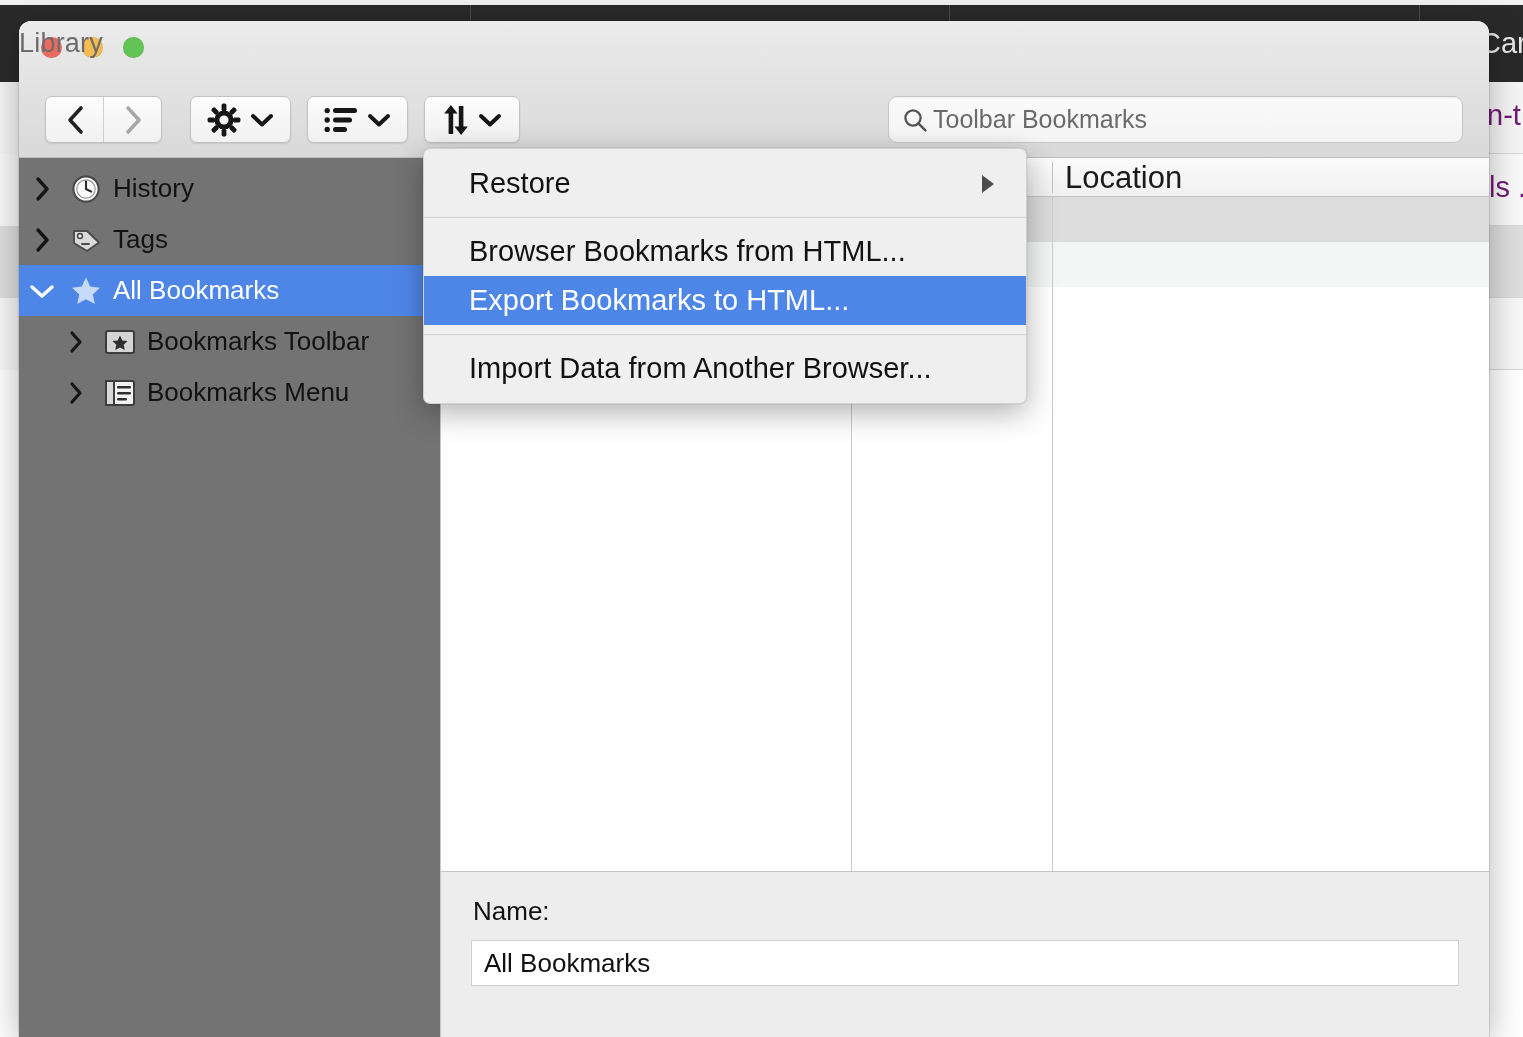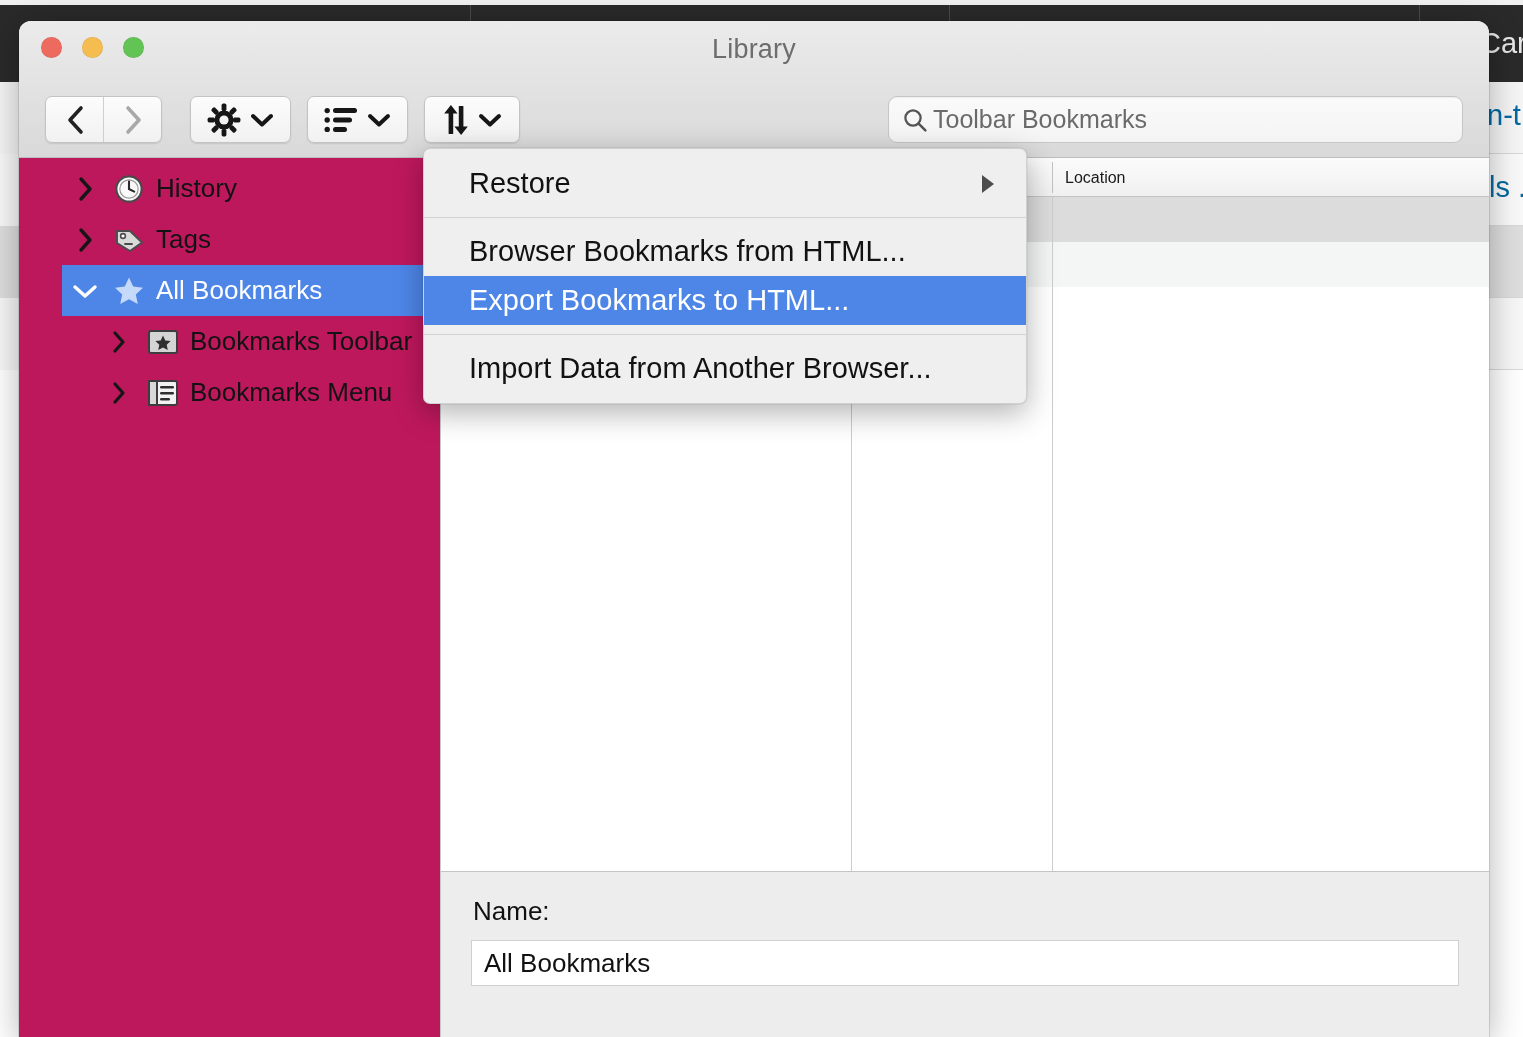--- a/index.html
+++ b/index.html
@@ -31,21 +31,21 @@
     background: #c9c9c9; border-radius: 50%;
   }
   .bg-page {
     position: absolute; left: 0; top: 82px; width: 1523px; height: 955px;
     background: #ffffff;
   }
   .bg-row { position: absolute; left: 0; width: 1523px; }
   .bg-row-sep { position: absolute; left: 1230px; width: 293px; height: 1px; background: #d8d8d8; }
 
   .bg-text {
-    position: absolute; color: #0369a1; font-size: 29px;
+    position: absolute; color: #701a75; font-size: 29px;
     font-family: "Liberation Sans", sans-serif; white-space: nowrap;
   }
   .bg-text-light { color: #e8e8e8; }
 
   
   .window {
     position: absolute; left: 19px; top: 21px;
     width: 1470px; height: 1016px;
     background: #ececec;
     border-radius: 12px 12px 0 0;
@@ -57,22 +57,22 @@
   .titlebar {
     position: relative; width: 100%; height: 61px;
     background: linear-gradient(to bottom, #ebebeb 0%, #e3e3e3 100%);
   }
   .traffic { position: absolute; top: 16px; left: 22px; display: flex; gap: 20px; }
   .light { width: 21px; height: 21px; border-radius: 50%; }
   .light.red    { background: #ed6a5e; box-shadow: inset 0 0 0 0.5px rgba(0,0,0,.10); }
   .light.yellow { background: #f5bd4f; box-shadow: inset 0 0 0 0.5px rgba(0,0,0,.10); }
   .light.green  { background: #61c454; box-shadow: inset 0 0 0 0.5px rgba(0,0,0,.10); }
   .win-title {
-    position: absolute; left: 0; right: 0; top: 13px;
-    text-align: center; font-size: 27px; color: #6d6d6d;
+    position: absolute; left: 0; right: 0; top: 7px;
+    font-size: 27px; color: #6d6d6d;
     letter-spacing: .2px;
   }
 
   .toolbar {
     position: relative; width: 100%; height: 76px;
     background: linear-gradient(to bottom, #e3e3e3 0%, #d9d9d9 100%);
     border-bottom: 1px solid #bdbdbd;
   }
 
   .tb-btn {
@@ -102,44 +102,43 @@
     display: flex; align-items: center; padding: 0 13px;
     box-shadow: 0 1px 1px rgba(0,0,0,.05) inset;
   }
   .search .ph { font-size: 25px; color: #6a6a6a; margin-left: 5px; }
 
   
   .body { position: relative; width: 100%; height: 879px; display: flex; }
 
   .sidebar {
     position: relative; width: 422px; height: 100%;
-    background: #be185d; border-right: 1px solid #c9c9c9;
+    background: #737373; border-right: 1px solid #c9c9c9;
     padding-top: 5px;
-    padding-left: 43px;
   }
   .srow {
     position: relative; height: 51px; display: flex; align-items: center;
     padding-left: 0; font-size: 26px; color: #121212; white-space: nowrap;
   }
   .srow.sel { background: #4e86e8; color: #ffffff; }
   .twisty { width: 46px; display: flex; align-items: center; justify-content: center; flex: none; }
   .twisty.ind { width: 46px; margin-left: 34px; }
   .sicon { width: 42px; display: flex; align-items: center; justify-content: center; flex: none; }
   .slabel { margin-left: 6px; }
 
   .content { position: relative; flex: 1; height: 100%; background: #ffffff; }
 
   .colhead {
     position: relative; height: 39px; width: 100%;
     background: linear-gradient(to bottom, #fbfbfb 0%, #f0f0f0 100%);
     border-bottom: 1px solid #c4c4c4;
   }
   .colhead .ch {
     position: absolute; top: 0; height: 39px; display: flex; align-items: center;
-    font-size: 16px; color: #1a1a1a; padding-left: 13px;
+    font-size: 31px; color: #1a1a1a; padding-left: 13px;
   }
   .coldiv { position: absolute; top: 4px; width: 1px; height: 31px; background: #c2c2c2; }
 
   .listrow { position: relative; width: 100%; height: 45px; }
   .listrow.r0 { background: #dcdcdc; }
   .listrow.r1 { background: #f4f5f5; }
   .vdiv { position: absolute; top: 0; bottom: 0; width: 1px; background: #cdcdcd; }
 
   .editor {
     position: absolute; left: 0; right: 0; bottom: 0; height: 166px;

